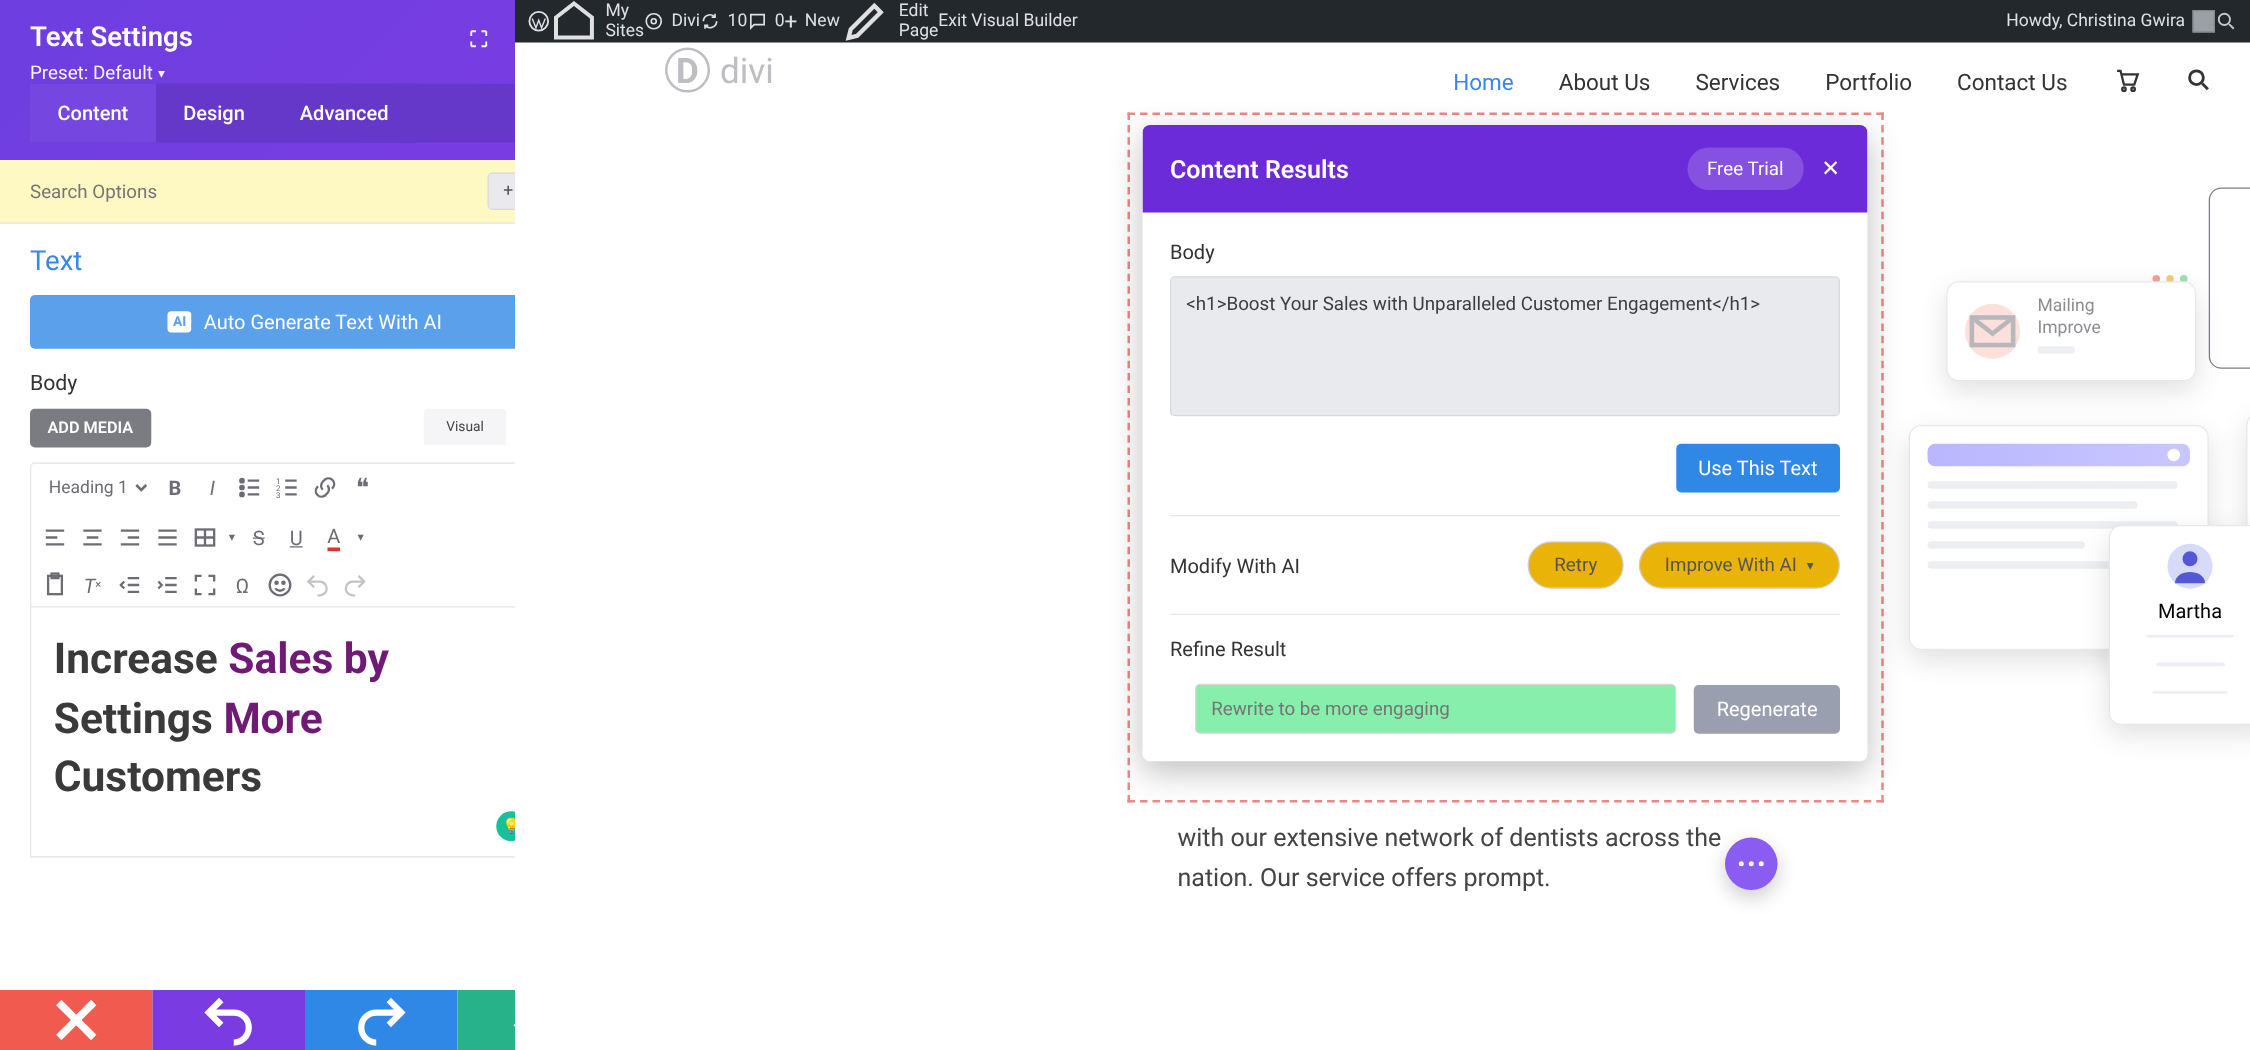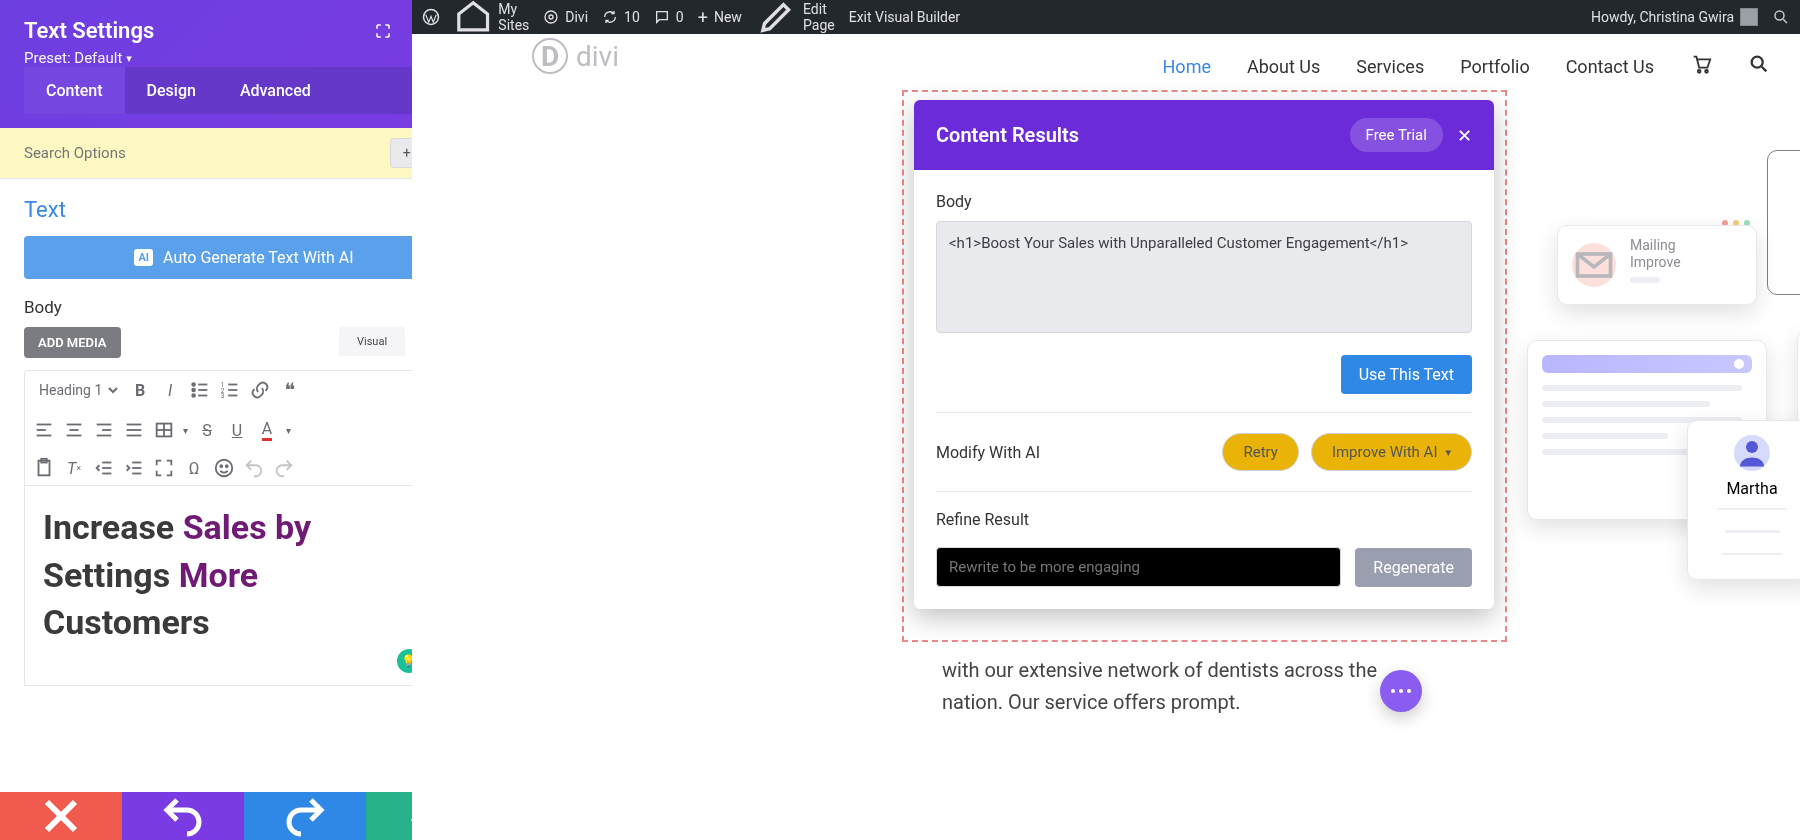--- a/index.html
+++ b/index.html
@@ -54,21 +54,21 @@
 .scrollbar-thumb { position:absolute; right:0; top:0; width:8px; height:420px; background:#c9c9cf; border-radius:4px; }
 
 .bottom-bar { height:48px; display:flex; }
 .bb { flex:1; display:flex; align-items:center; justify-content:center; color:#fff; font-size:18px; cursor:pointer; }
 .bb.cancel{ background:#f05a4f;} .bb.undo{ background:#7a3ce2;} .bb.redo{ background:#2f87e6;} .bb.confirm{ background:#27b28a;}
 
 
 .main { position:absolute; left:412px; top:0; right:0; bottom:0; background:#fff; overflow:hidden; }
 
 
-.wp-bar { height:30px; background:#23282d; color:#c7c7c9; display:flex; align-items:center; padding:17px 10px; font-size:14px; gap:14px; }
+.wp-bar { height:30px; background:#23282d; color:#c7c7c9; display:flex; align-items:center; padding:17px 10px; font-size:14px; }
 .wp-bar .item { display:flex; align-items:center; gap:6px; cursor:pointer; color:#e0e0e2; }
 .wp-bar .spacer { flex:1; }
 .wp-bar .avatar { width:18px; height:18px; background:#9aa0a6; border:1px solid #888; }
 .wp-bar .search-ic { color:#c7c7c9; }
 
 
 .site-nav { height:64px; display:flex; align-items:center; justify-content:flex-end; padding:0 30px; gap:36px; position:relative; }
 .site-logo { position:absolute; left:120px; top:4px; display:flex; align-items:center; gap:8px; color:#bdbdc2; font-size:28px; }
 .site-logo .logo-circ{ width:36px; height:36px; border:2px solid #bdbdc2; border-radius:50%; display:flex; align-items:center; justify-content:center; font-weight:700; }
 .site-nav a { color:#333; font-size:18px; text-decoration:none; cursor:pointer; }
@@ -87,21 +87,21 @@
 .close-x { font-size:18px; cursor:pointer; }
 
 .modal-body { padding:22px; }
 .mb-label { font-size:16px; color:#333; margin-bottom:10px; }
 .mb-textarea { width:100%; height:112px; background:#e9eaee; border:1px solid #d7d8dd; border-radius:4px; padding:12px; font-size:15px; color:#3d3d42; resize:none; font-family:inherit; }
 .use-row { display:flex; justify-content:flex-end; margin-top:18px; padding-bottom:18px; border-bottom:1px solid #e8e8ec; }
 .use-btn { background:#2f87e6; color:#fff; padding:10px 18px; border-radius:4px; font-size:16px; cursor:pointer; }
 .modify-row { display:flex; align-items:center; justify-content:space-between; margin-top:20px; padding-bottom:20px; border-bottom:1px solid #e8e8ec; }
 .pill { padding:9px 20px; border:1px solid #cfcfd6; border-radius:22px; color:#555; font-size:15px; cursor:pointer; display:inline-flex; align-items:center; gap:8px; background:#eab308; }
 .refine-row { margin-top:18px; display:flex; gap:14px; align-items:center; }
-.refine-input { flex:1; background:#000000; border:1px solid #d7d8dd; border-radius:4px; padding:10px 12px; font-size:15px; color:#6a6a72; }
+.refine-input { flex:1; background:#86efac; border:1px solid #d7d8dd; border-radius:4px; padding:10px 12px; font-size:15px; color:#6a6a72;margin-left:20px; }
 .regen-btn { background:#9a9fb0; color:#fff; padding:10px 18px; border-radius:4px; font-size:16px; cursor:pointer; }
 
 
 .bg-graphics { position:absolute; left:1085px; top:90px; right:0; bottom:0; pointer-events:none; }
 .soft-card { position:absolute; background:#fff; border:1px solid #e8e8ec; border-radius:10px; box-shadow:0 8px 22px rgba(0,0,0,.12); }
 .card-a { left:60px; top:135px; width:200px; height:80px; display:flex; align-items:center; gap:14px; padding:14px; }
 .mail-ico { width:44px; height:44px; border-radius:50%; background:#fde0dc; display:flex; align-items:center; justify-content:center; color:#b8b8bc; }
 .card-a .lines .t{ color:#8c8c93; font-size:14px; line-height:1.2; }
 .card-b { left:30px; top:250px; width:240px; height:180px; padding:14px; }
 .card-b .hdr{ height:18px; background:linear-gradient(90deg,#b9b6ff,#c9c7ff); border-radius:6px; margin-bottom:12px; position:relative; }

